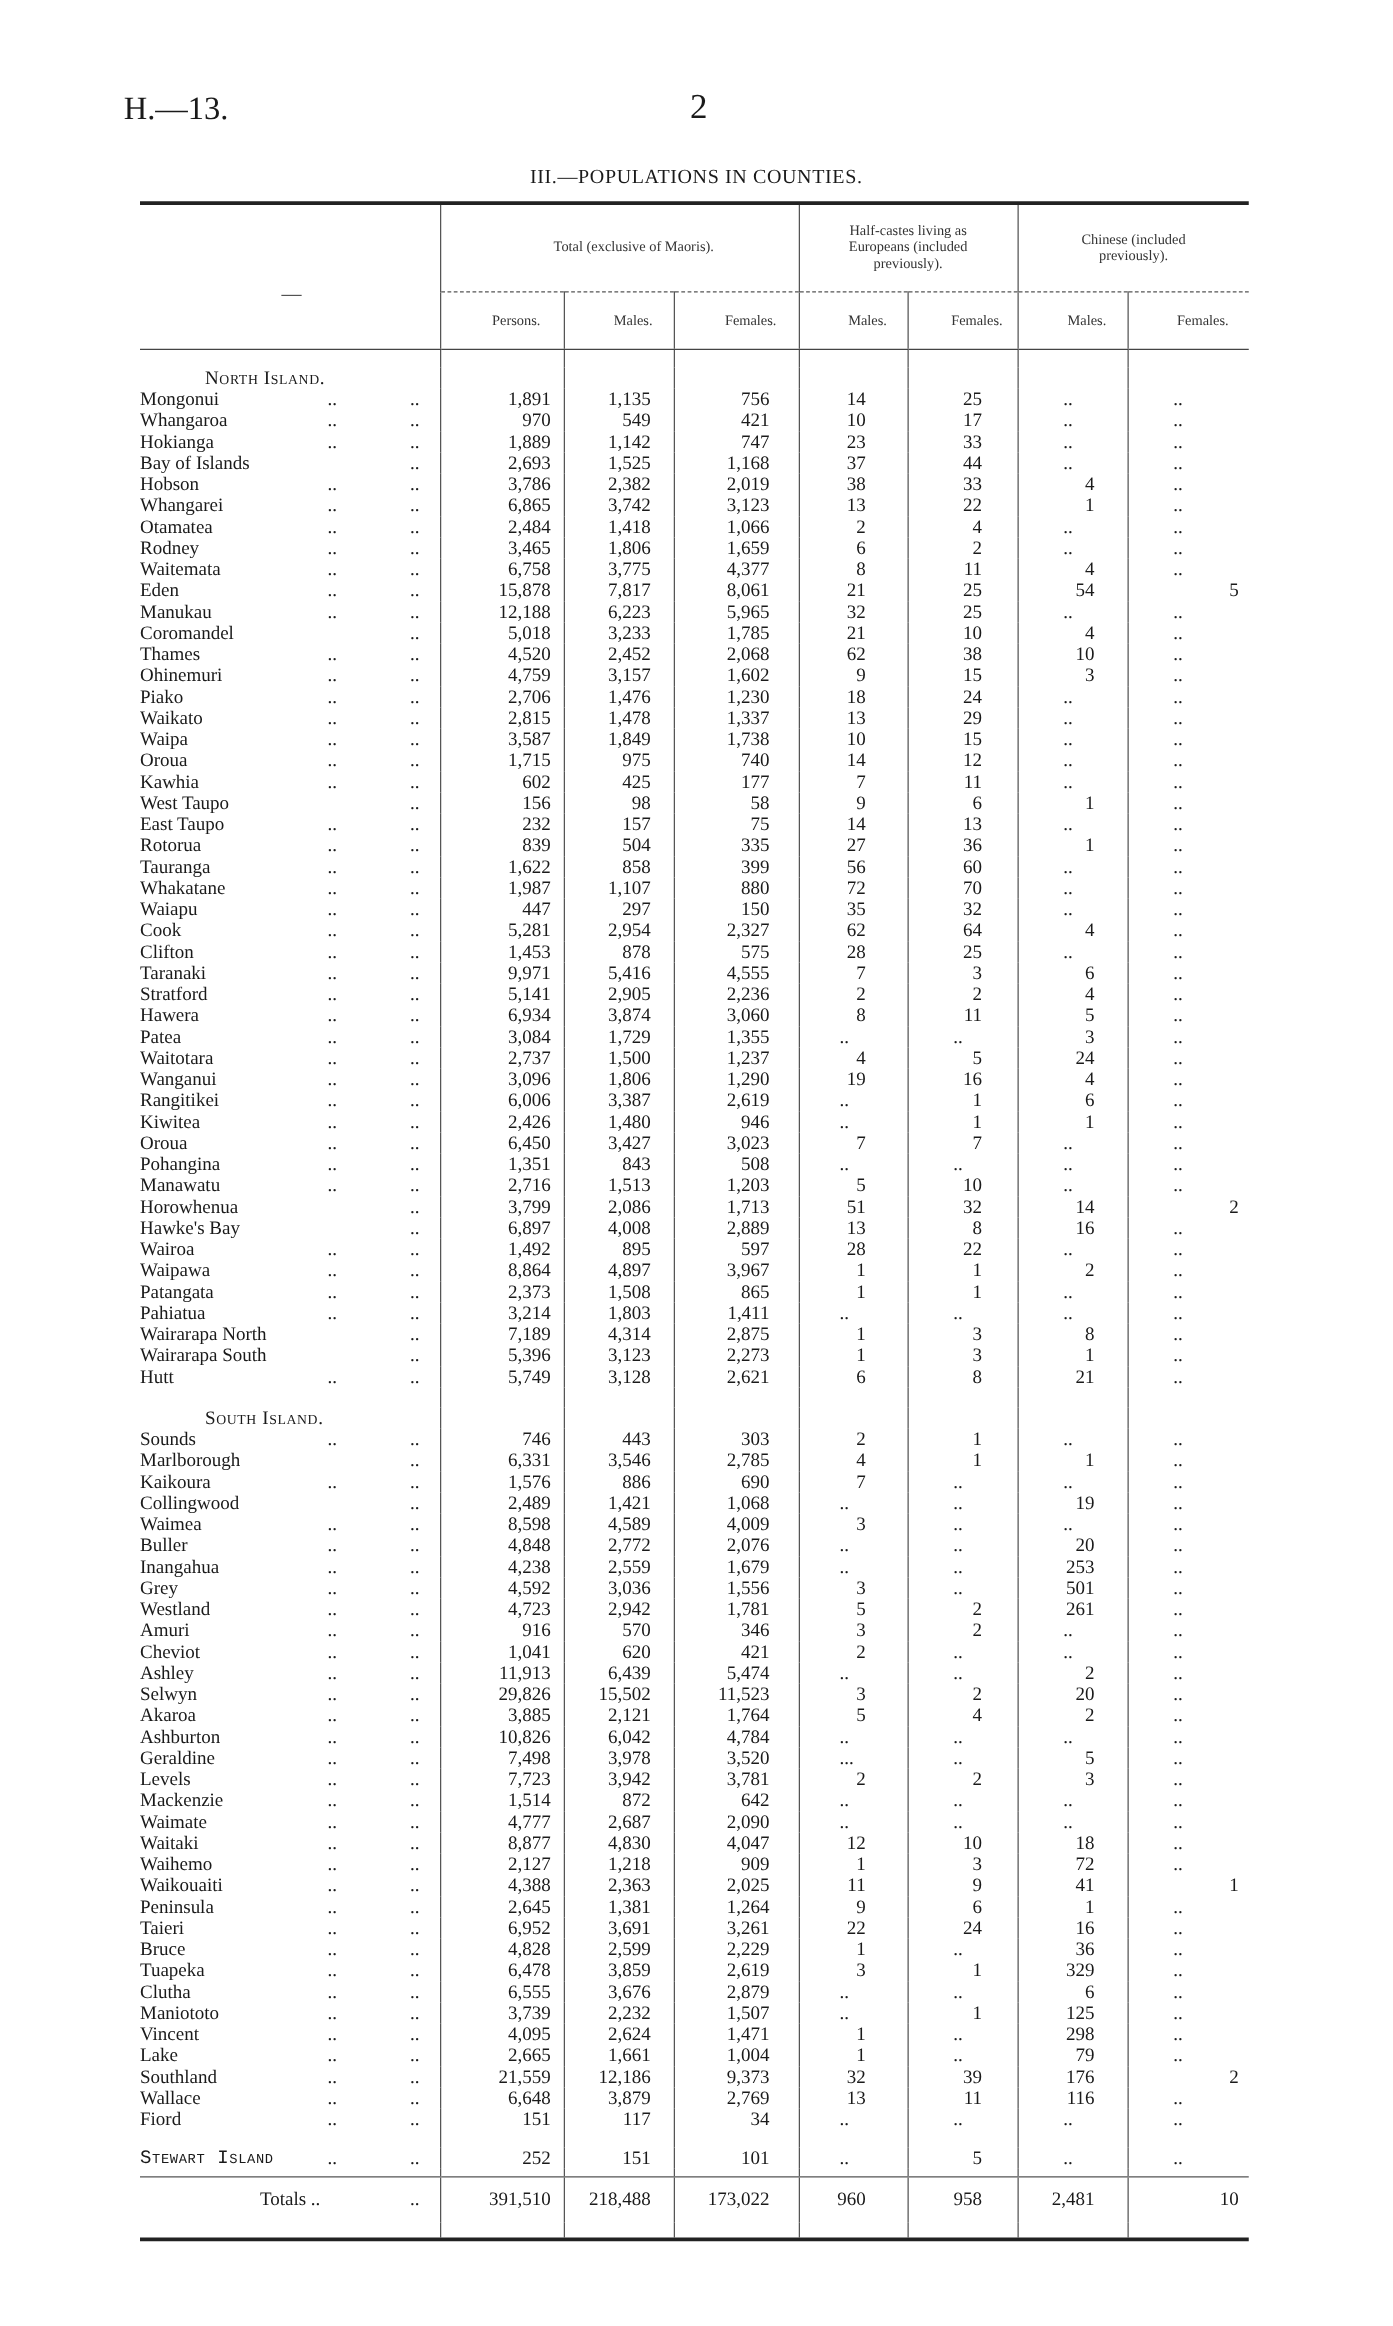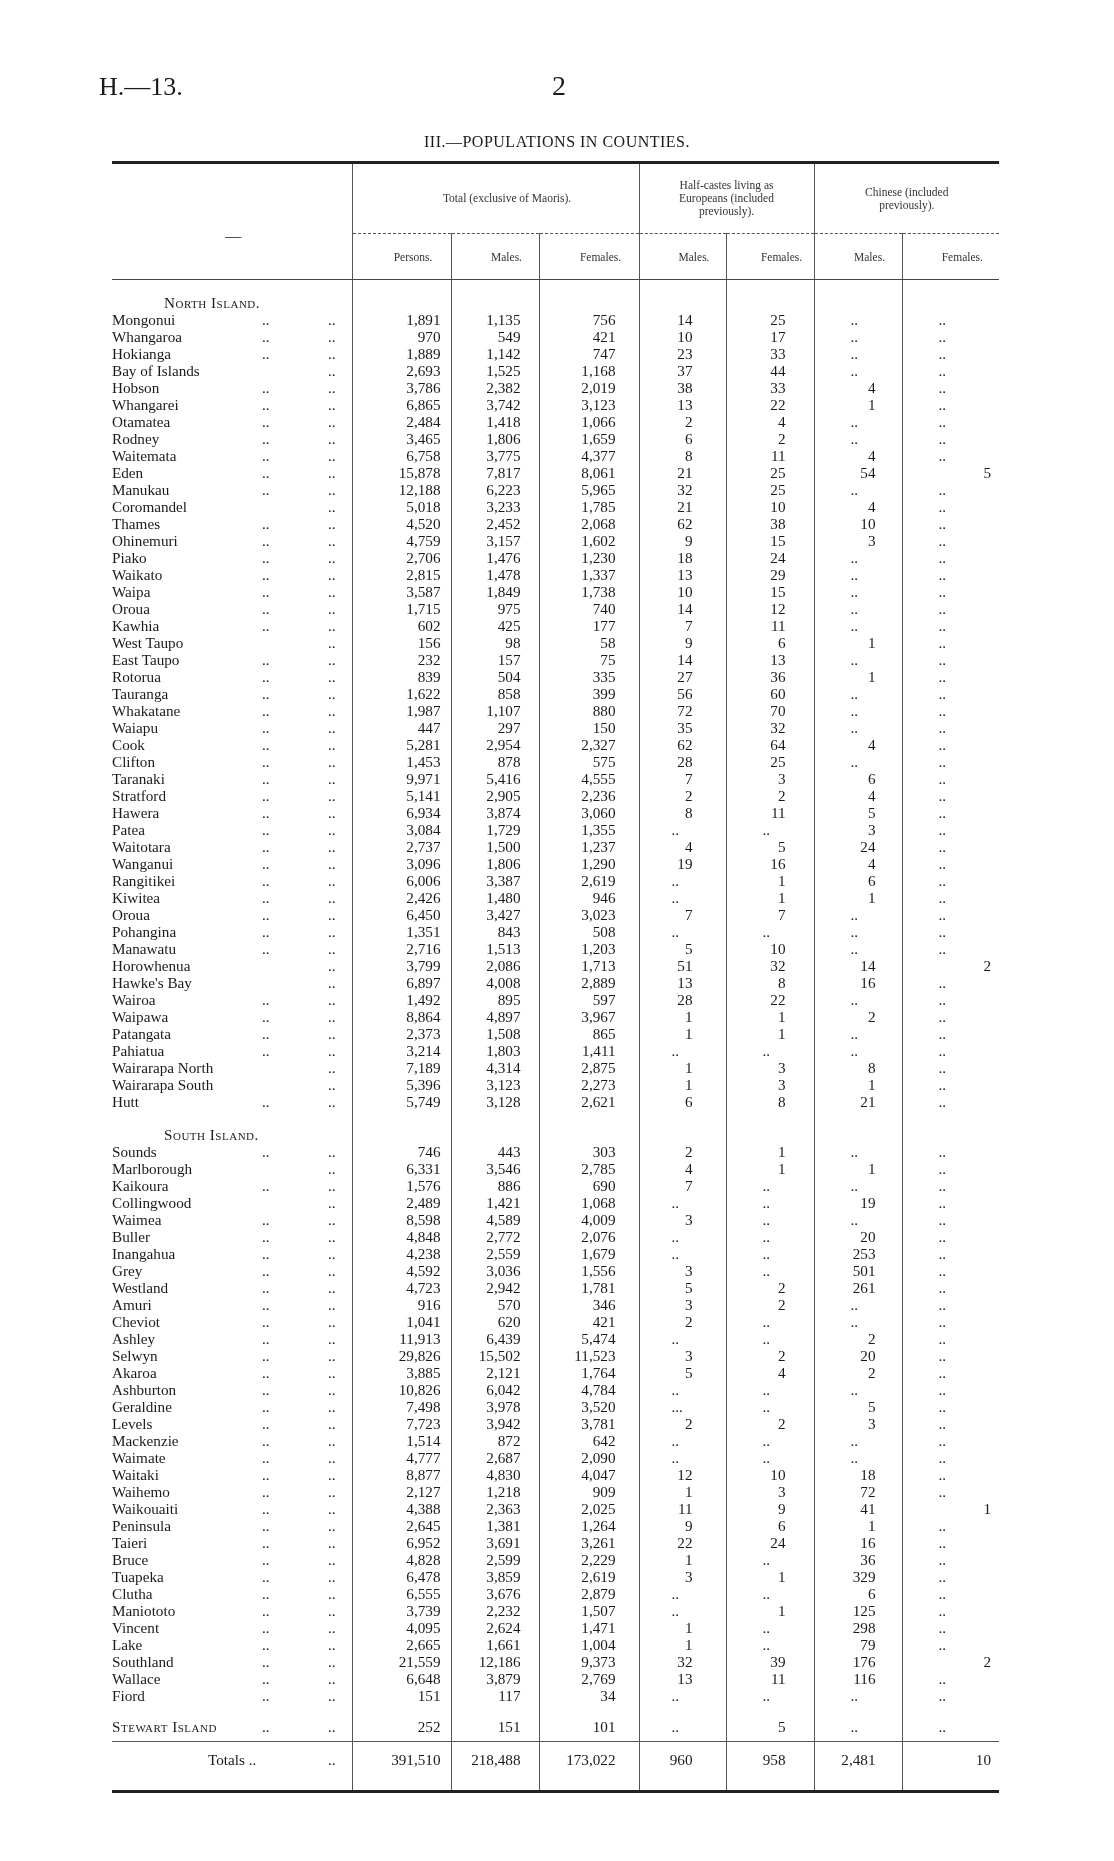--- a/index.html
+++ b/index.html
@@ -22,21 +22,21 @@
   .body td { height:17px; line-height:17px; white-space:nowrap; }
   .name { position:relative; }
   .name .lbl { position:absolute; left:0; top:0; }
   .name .d1 { position:absolute; left:150px; top:0; }
   .name .d2 { position:absolute; left:216px; top:0; }
   .num { text-align:right; padding-right:6px; }
   .c-p { padding-right:10px; } .c-m { padding-right:18px; } .c-f { padding-right:23px; }
   .c-hm { padding-right:33px; } .c-hf { padding-right:28px; } .c-cm { padding-right:26px; } .c-cf { padding-right:8px; }
   .section td.name { font-variant:small-caps; letter-spacing:0.5px; }
   .section .lbl { left:52px !important; }
-  .stewart .lbl { font-variant:small-caps; letter-spacing:0.5px; }
+  .stewart .lbl { font-variant:small-caps; letter-spacing:0.5px;font-family:Liberation Mono, monospace; }
   .tot-rule td { border-bottom:1px solid #555; height:4px; }
   .total td { height:36px; line-height:36px; }
   .total .lbl { left:96px !important; top:0; }
   .total .d2 { top:0; }
   .end-spacer td { height:14px; }
   .rule-bottom { height:3px; background:#222; margin-top:0; }
 </style>
 </head>
 <body>
 

